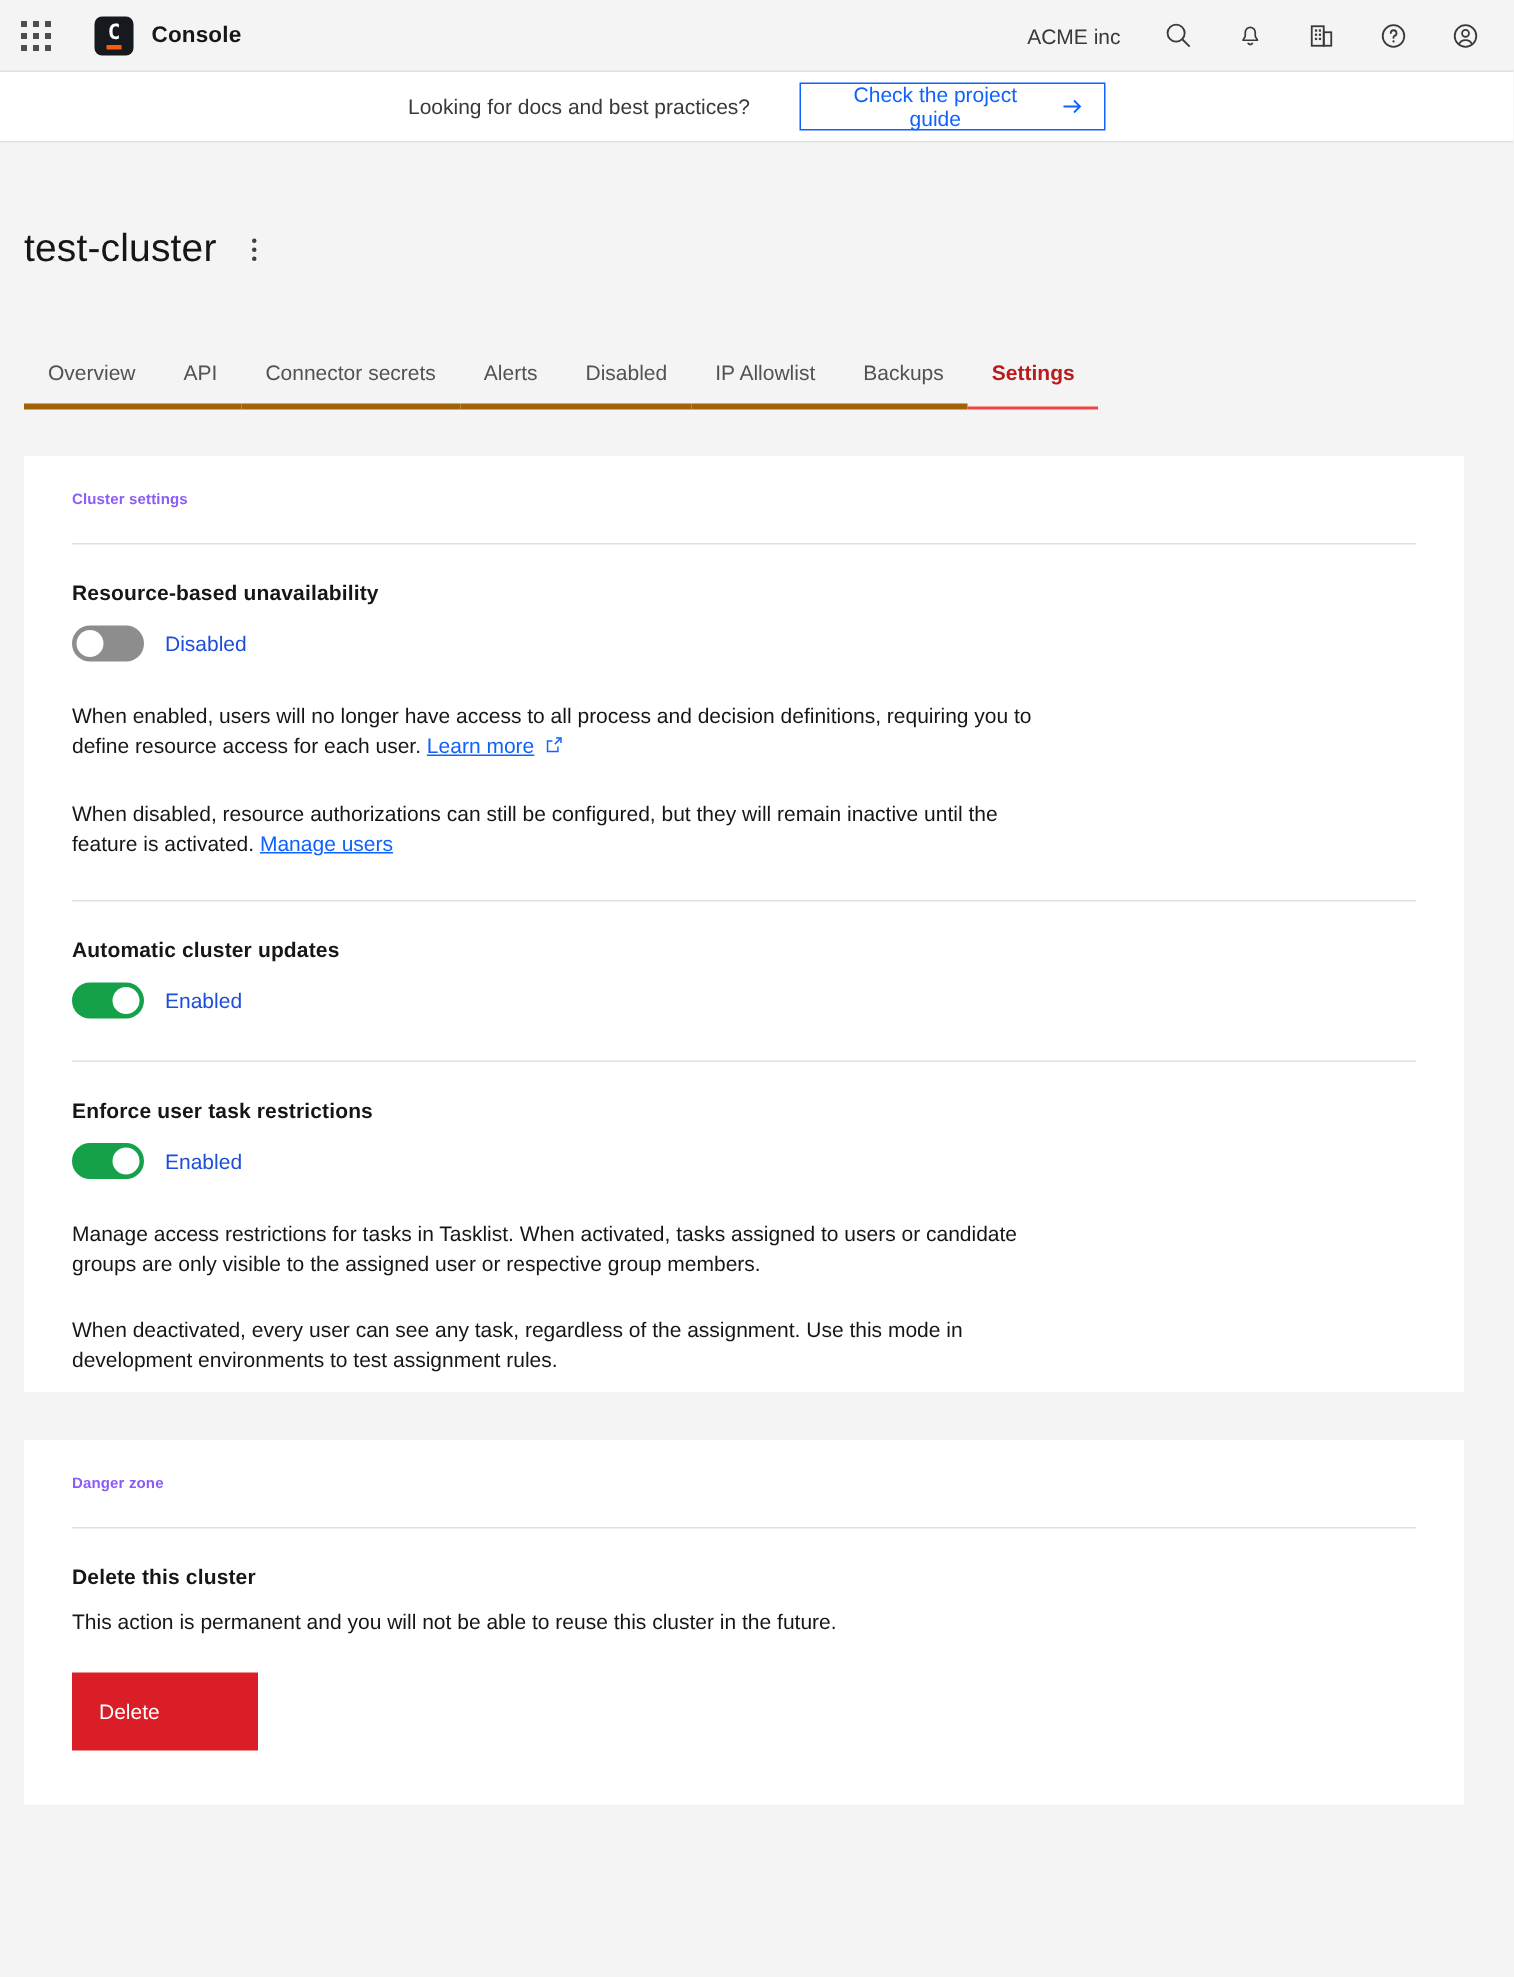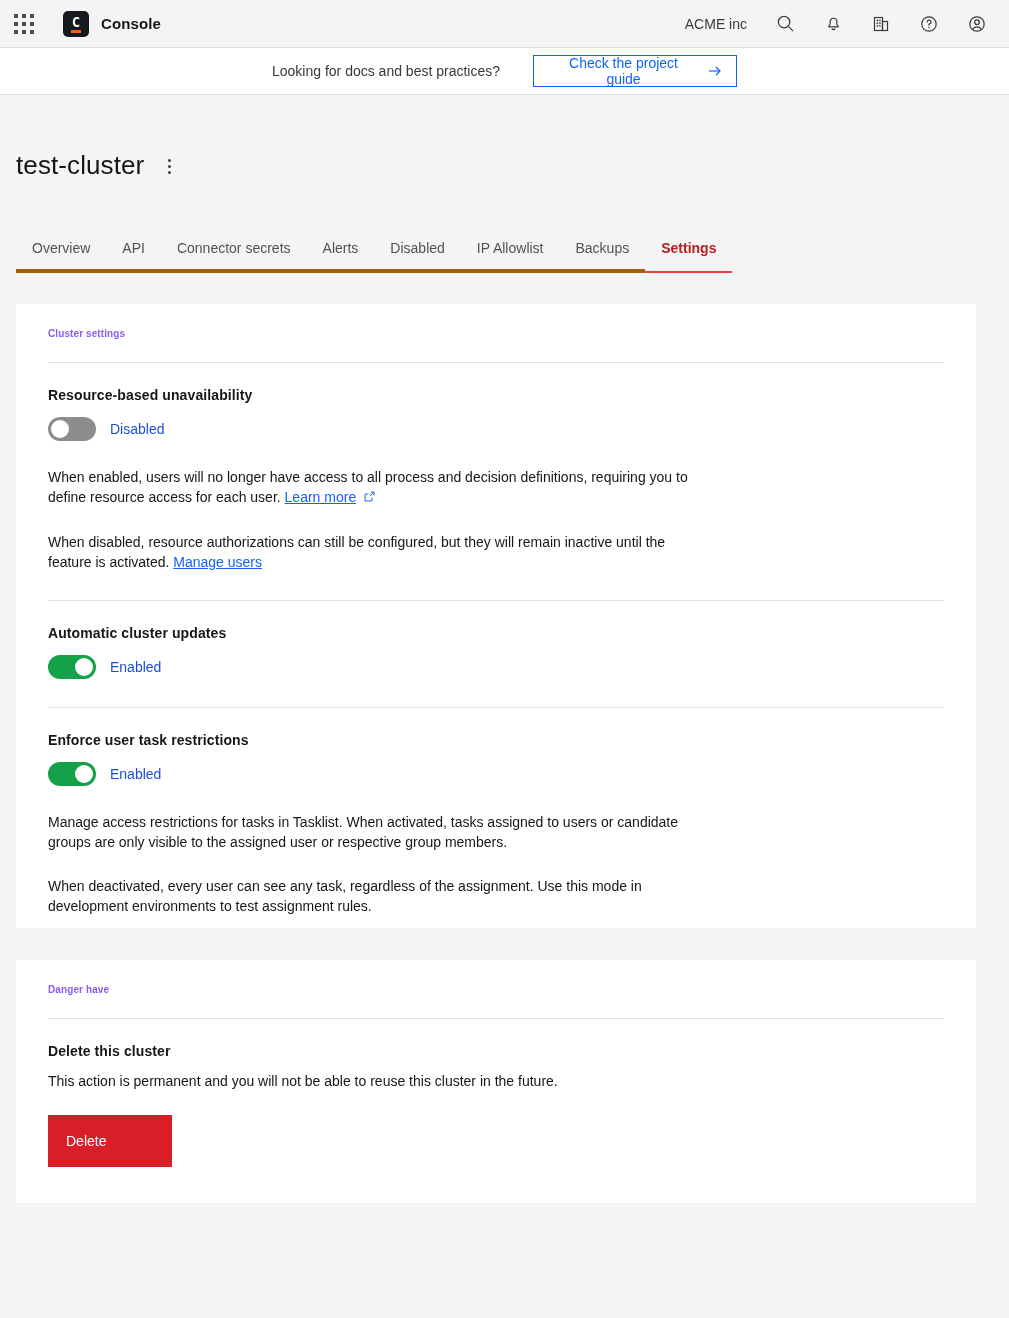--- a/index.html
+++ b/index.html
@@ -460,21 +460,21 @@
             <span class="knob"></span>
           </div>
         <span class="toggle-label">Enabled</span>
       </div>
       <p class="para para-block">Manage access restrictions for tasks in Tasklist. When activated, tasks assigned to users or candidate groups are only visible to the assigned user or respective group members.</p>
       <p class="para">When deactivated, every user can see any task, regardless of the assignment. Use this mode in development environments to test assignment rules.</p>
     </div>
   </section>
 
   <section class="card second">
-    <h2 class="card-title">Danger have</h2>
+    <h2 class="card-title">Danger zone</h2>
     <div class="divider"></div>
     <div class="section">
       <h3 class="danger-sub">Delete this cluster</h3>
       <p class="danger-text">This action is permanent and you will not be able to reuse this cluster in the future.</p>
       <button class="delete-btn">Delete</button>
     </div>
   </section>
 
 </main>
 

